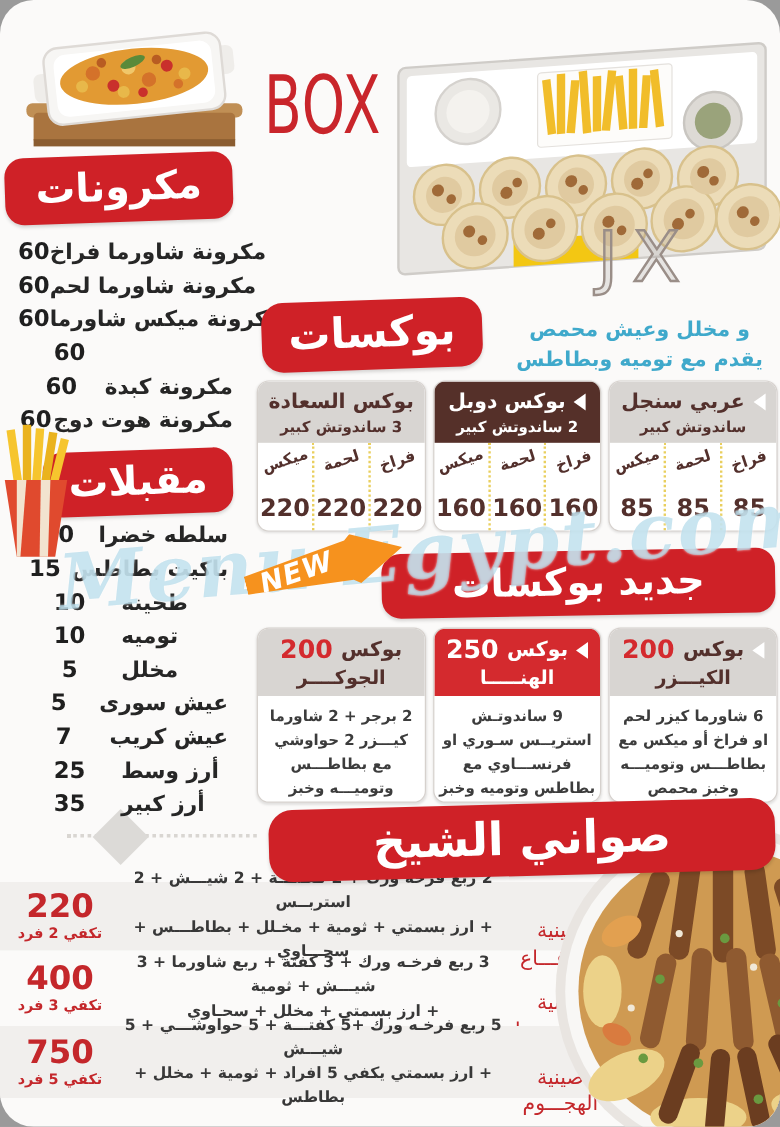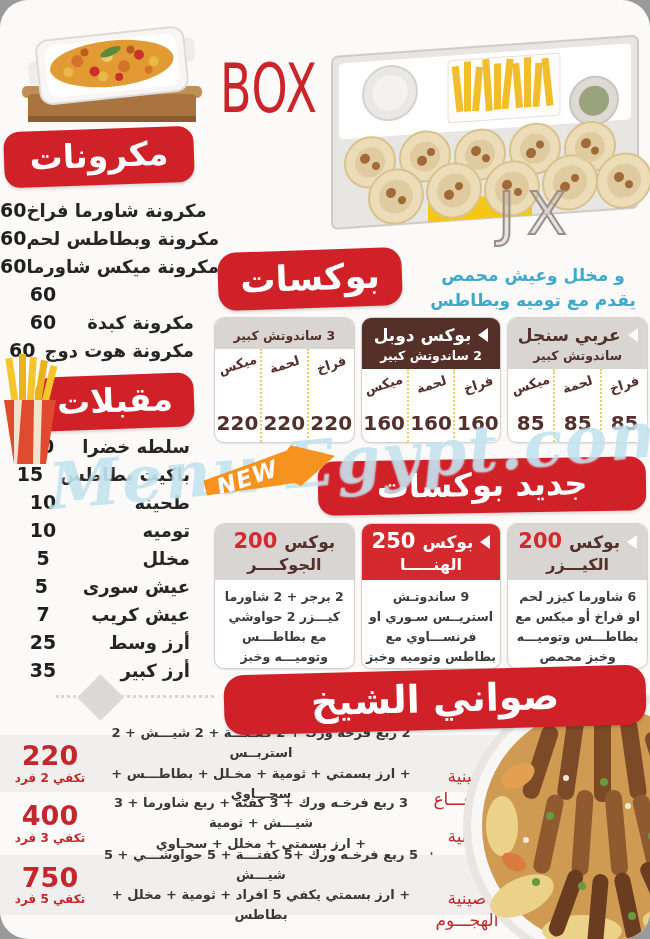--- a/index.html
+++ b/index.html
@@ -20,21 +20,21 @@
   .t-macaroni  { left:4px;  top:129px; width:190px; height:56px; font-size:33px; line-height:54px; border-radius:16px; transform:rotate(-2deg); }
   .t-appetizers{ left:36px; top:375px; width:158px; height:54px; font-size:33px; line-height:52px; border-radius:16px; transform:rotate(-2deg); }
   .t-boxes     { left:218px; top:250px; width:184px; height:58px; font-size:35px; line-height:56px; border-radius:18px; transform:rotate(-2deg); }
   .t-newboxes  { left:318px; top:459px; width:328px; height:54px; font-size:32px; line-height:52px; border-radius:16px; transform:rotate(-1deg); }
   .t-trays     { left:224px; top:670px; width:422px; height:60px; font-size:38px; line-height:58px; border-radius:20px; transform:rotate(-1.5deg); }
 
   
   .menu-list { position:absolute; z-index:4; }
   .l-macaroni  { left:0; top:196px; width:202px; }
   .l-appetizers{ left:0; top:432px; width:198px; }
-  .menu-row { display:flex; justify-content:space-between; align-items:center; height:28px; }
+  .menu-row { display:flex; justify-content:flex-start; align-items:center; height:28px;padding-left:15px; }
   .menu-row .price { width:86px; text-align:center; font-size:19px; font-weight:bold; color:#1f1f1f; }
   .menu-row .name  { font-size:18px; font-weight:bold; color:#262626; direction:rtl; padding-right:8px; white-space:nowrap; }
 
   
   .boxes-subtitle {
     position:absolute; left:418px; top:263px; width:230px; z-index:6;
     text-align:center; color:var(--blue,#3fa9cb); font-weight:bold;
     font-size:17px; line-height:1.45; direction:rtl;
   }
 
@@ -223,21 +223,21 @@
   <div class="box-outline">JX</div>
 
   <div class="sec-title t-macaroni">مكرونات</div>
   <div class="menu-list l-macaroni">
     <div class="menu-row">
         <span class="price">60</span>
         <span class="name">مكرونة شاورما فراخ</span>
       </div>
     <div class="menu-row">
         <span class="price">60</span>
-        <span class="name">مكرونة وبطاطس لحم</span>
+        <span class="name">مكرونة شاورما لحم</span>
       </div>
     <div class="menu-row">
         <span class="price">60</span>
         <span class="name">مكرونة ميكس شاورما</span>
       </div>
     <div class="menu-row">
         <span class="price">60</span>
       </div>
     <div class="menu-row">
         <span class="price">60</span>
@@ -352,20 +352,23 @@
             <span class="col-p">160</span>
           </div>
         <div class="col">
             <span class="col-h">ميكس</span>
             <span class="col-p">160</span>
           </div>
       </div>
     </div>
     <div class="card">
       <div class="card-header">
+        <div class="ch-line1">
+            <span>بوكس السعادة</span>
+          </div>
         <div class="ch-line2">3 ساندوتش كبير</div>
       </div>
       <div class="card-cols">
         <div class="col">
             <span class="col-h">فراخ</span>
             <span class="col-p">220</span>
           </div>
         <div class="col">
             <span class="col-h">لحمة</span>
             <span class="col-p">220</span>

